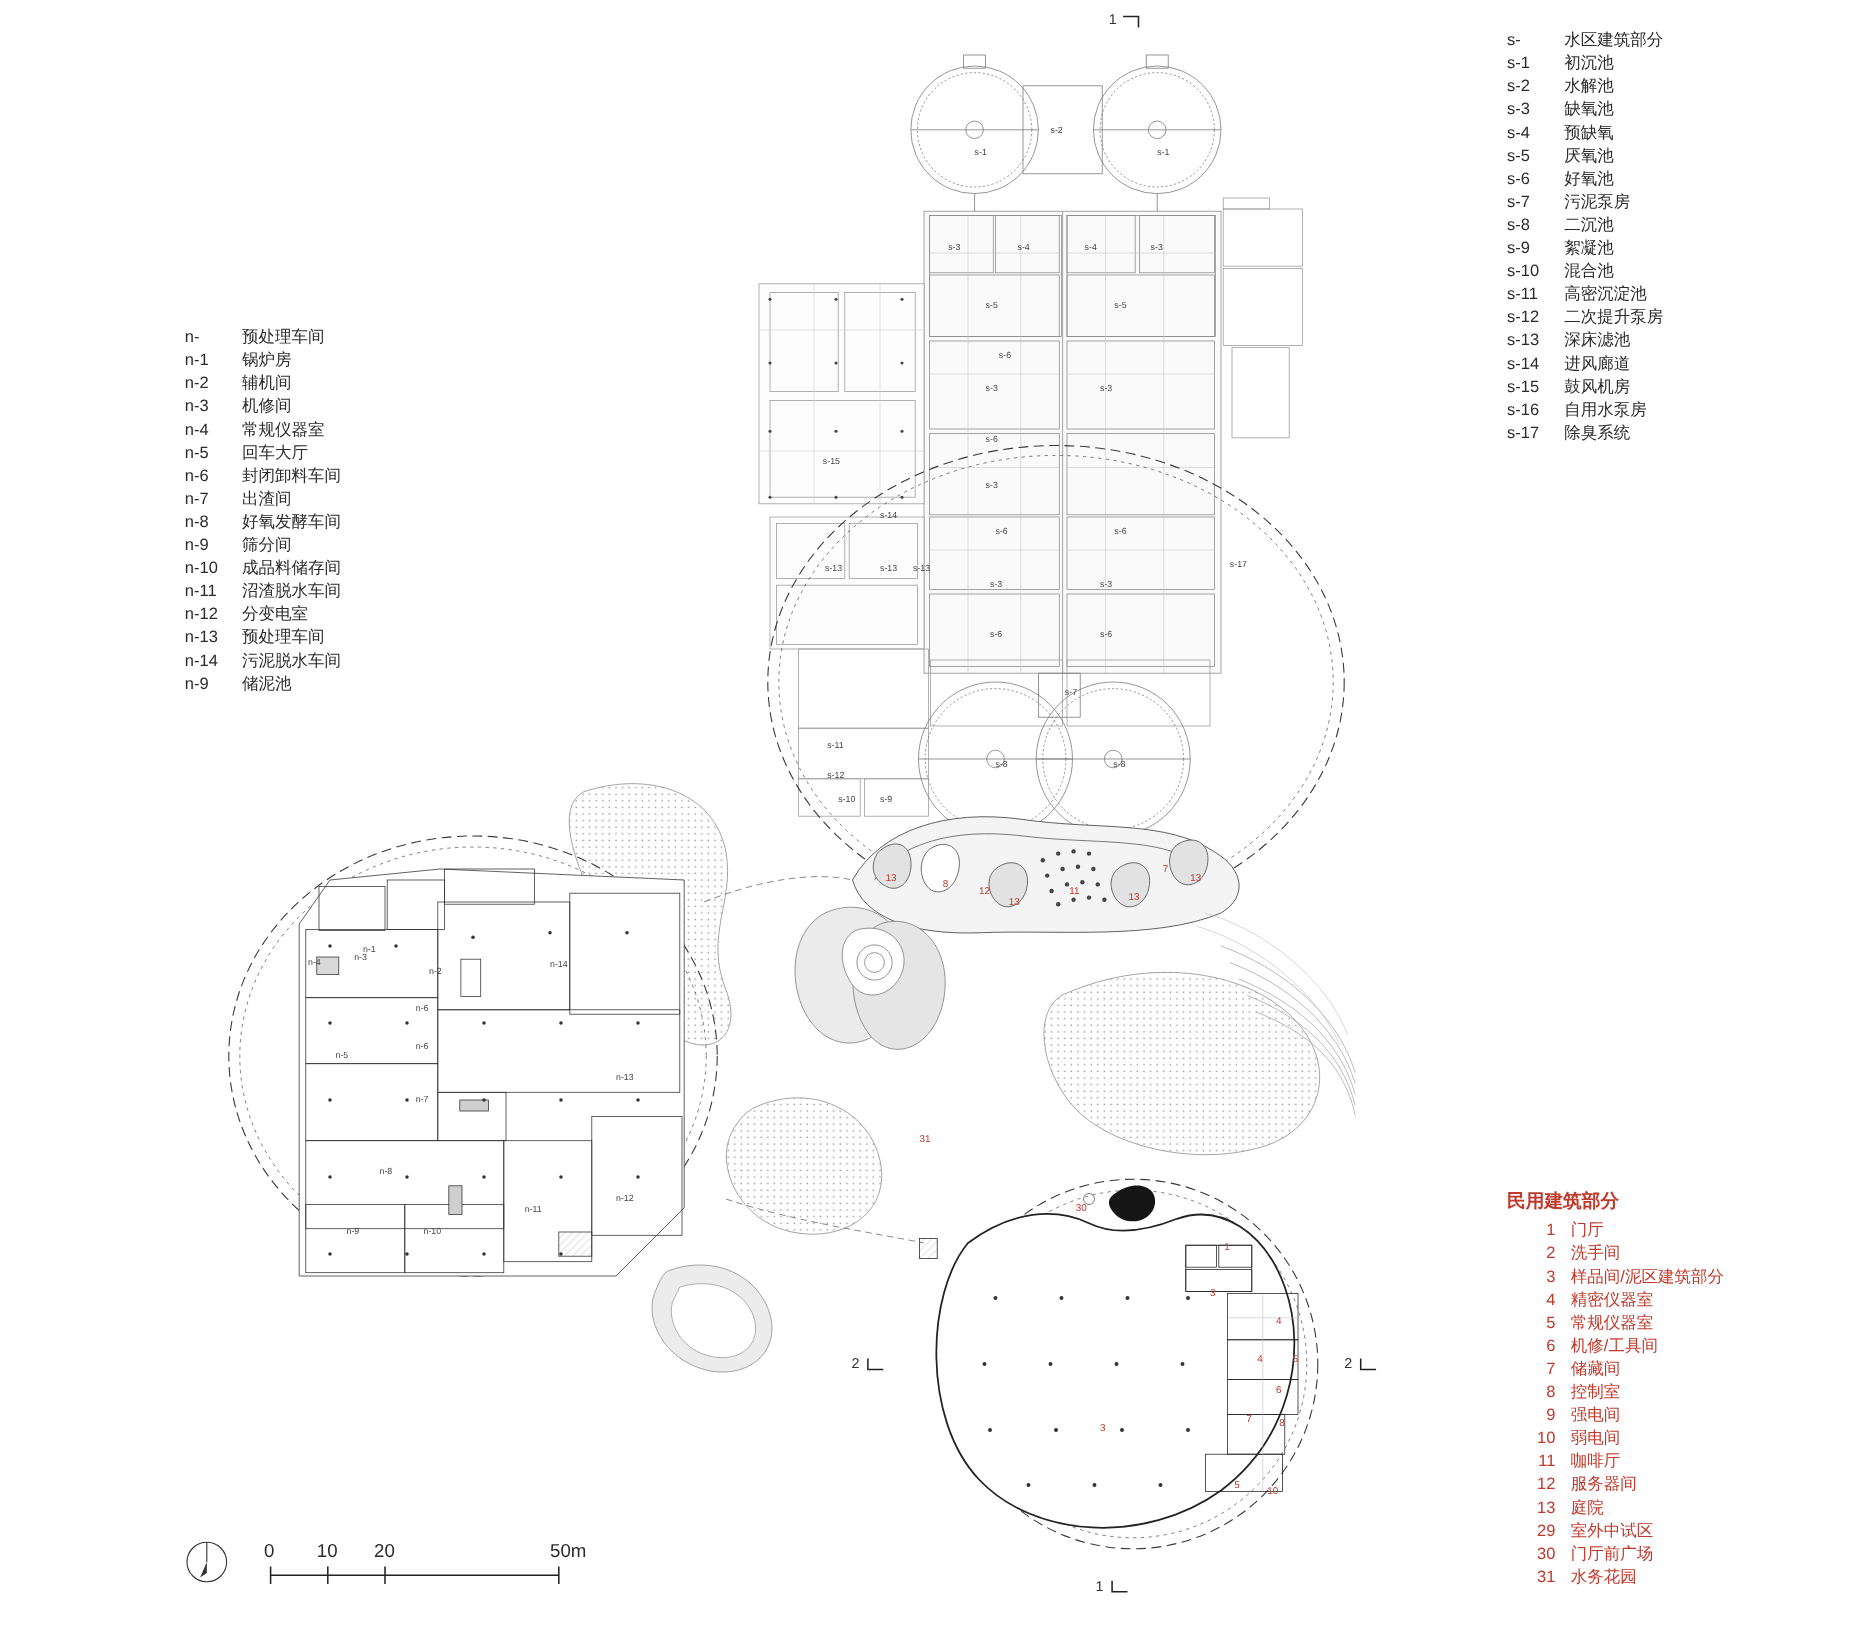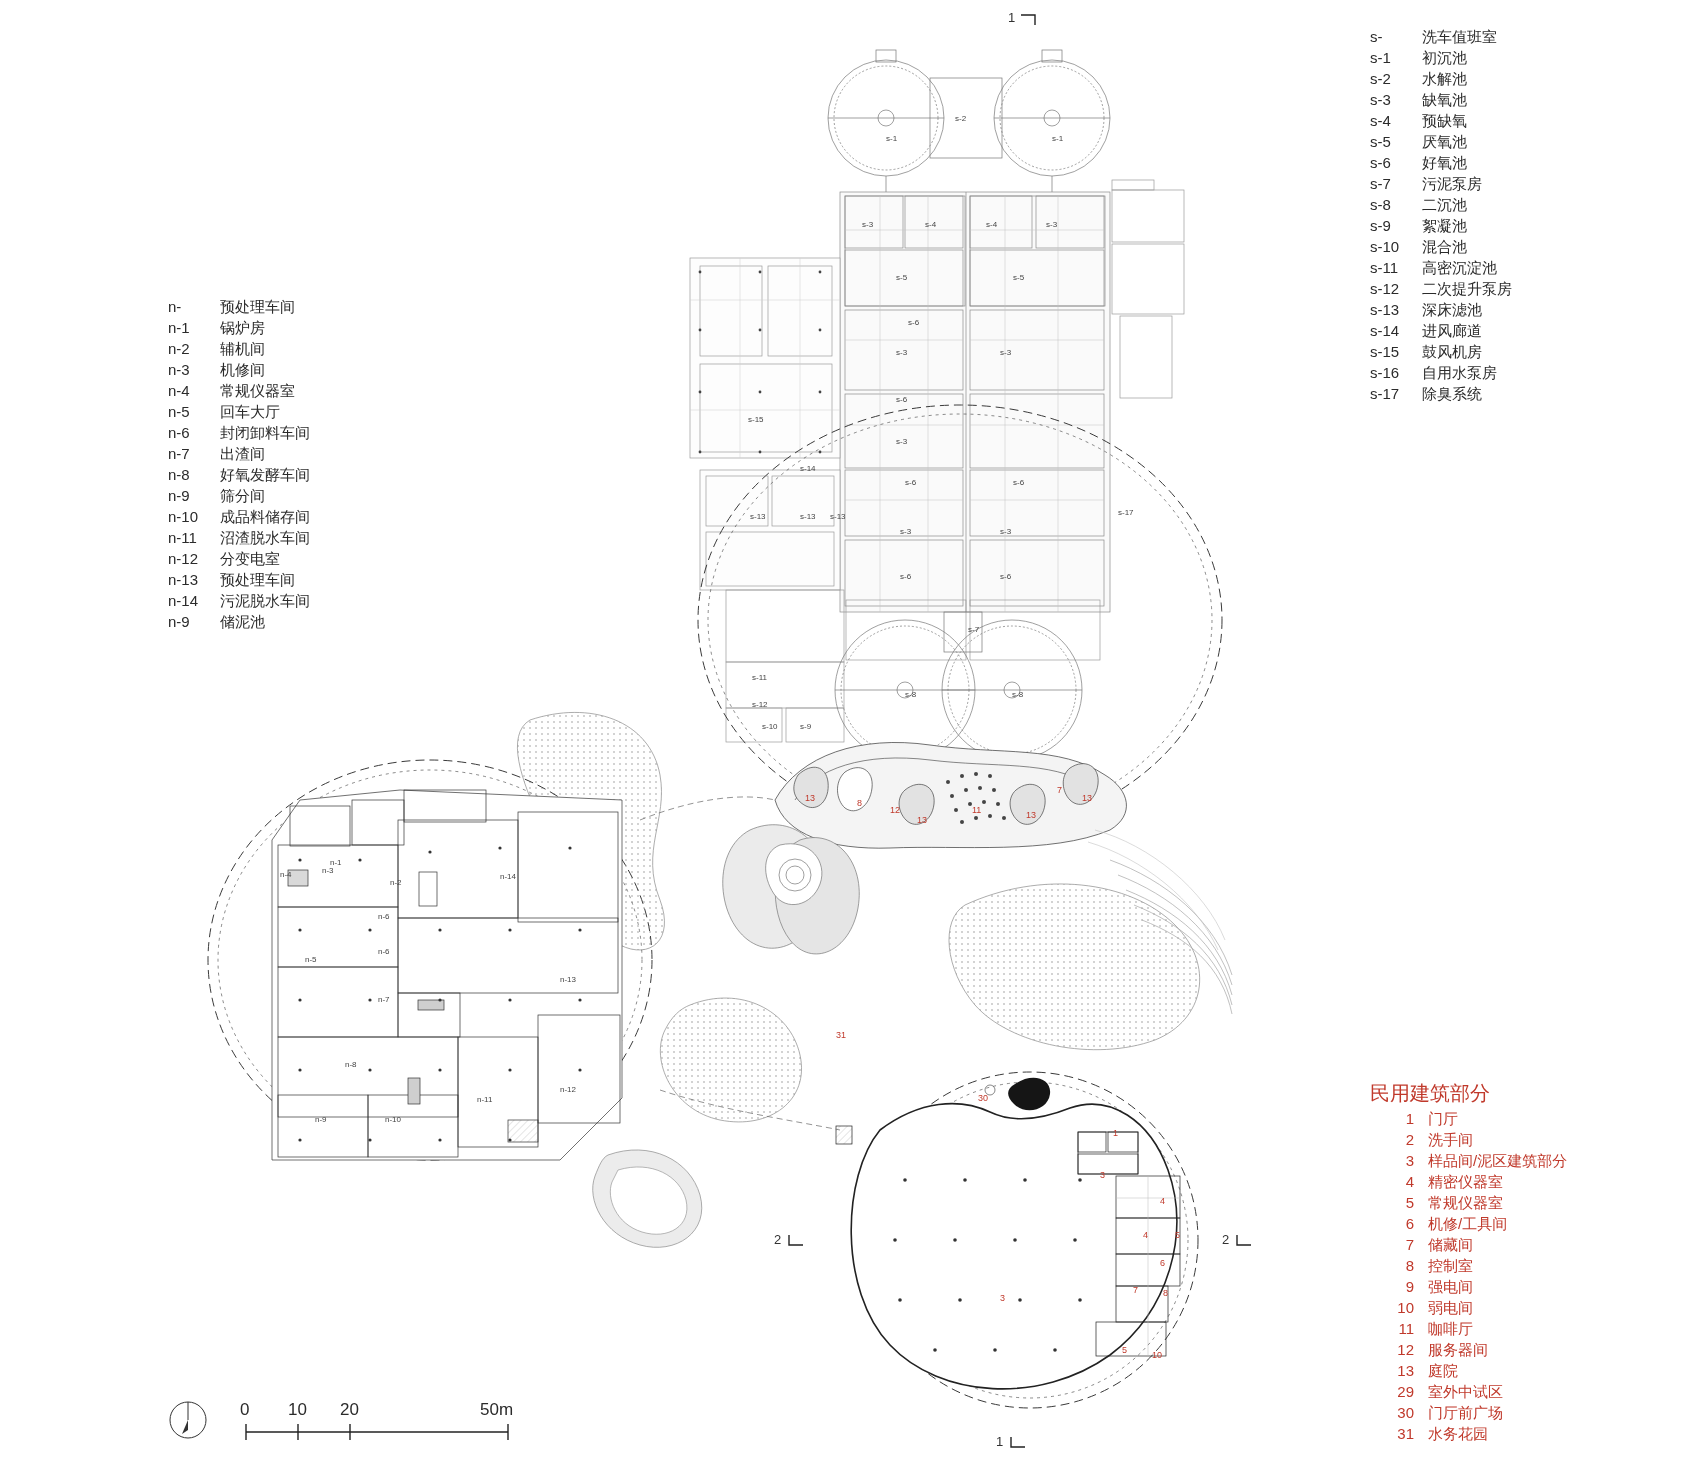--- a/index.html
+++ b/index.html
@@ -13,21 +13,21 @@
   .legend .code{width:52px;flex:0 0 52px;}
   .legend .lbl{white-space:nowrap;}
 
   
   #legend-sludge{left:168px;top:296px;}
   
   #legend-water{left:1370px;top:26px;}
   
   #legend-civil{left:1370px;top:1070px;color:#c0392b;}
   #legend-civil .code{width:44px;flex:0 0 44px;text-align:right;padding-right:14px;}
-  #legend-civil-title{position:absolute;left:1370px;top:1080px;font-size:20px;color:#c0392b;font-weight:normal;}
+  #legend-civil-title{position:absolute;left:1370px;top:1080px;font-size:17px;color:#c0392b;font-weight:bold;}
 
   
   #plan-canvas{position:absolute;left:0;top:0;width:1700px;height:1477px;}
 
   
   #scalebar{position:absolute;left:168px;top:1400px;}
   #scalebar .nums{position:relative;height:20px;font-size:17px;}
   #scalebar .nums span{position:absolute;top:0;}
   #compass{position:absolute;left:168px;top:1400px;width:40px;height:40px;}
 
@@ -392,21 +392,21 @@
     </div>
   <div class="row">
       <div class="code">n-9</div>
       <div class="lbl">储泥池</div>
     </div>
 </div>
 
 <div class="legend" id="legend-water">
   <div class="row">
     <div class="code">s-</div>
-    <div class="lbl">洗车值班室</div>
+    <div class="lbl">水区建筑部分</div>
   </div>
   <div class="row">
       <div class="code">s-1</div>
       <div class="lbl">初沉池</div>
     </div>
   <div class="row">
       <div class="code">s-2</div>
       <div class="lbl">水解池</div>
     </div>
   <div class="row">
@@ -544,21 +544,21 @@
   <circle cx="20" cy="20" r="18" fill="none" stroke="#333" stroke-width="1"></circle>
   <line x1="20" y1="2" x2="20" y2="20" stroke="#333" stroke-width="1"></line>
   <path d="M20 20 L14 34 L20 30 Z" fill="#333"></path>
 </svg>
 
 <div id="scalebar" style="left:240px;">
   <div class="nums" style="width:300px;">
     <span style="left:0px;">0</span>
     <span style="left:48px;">10</span>
     <span style="left:100px;">20</span>
-    <span style="left:240px;">50m</span>
+    <span style="left:260px;">50m</span>
   </div>
   <svg width="300" height="22" viewBox="0 0 300 22">
     <line x1="6" y1="12" x2="268" y2="12" stroke="#222" stroke-width="1.4"></line>
     <line x1="6" y1="4" x2="6" y2="20" stroke="#222" stroke-width="1.4"></line>
     <line x1="58" y1="4" x2="58" y2="20" stroke="#222" stroke-width="1.4"></line>
     <line x1="110" y1="4" x2="110" y2="20" stroke="#222" stroke-width="1.4"></line>
     <line x1="268" y1="4" x2="268" y2="20" stroke="#222" stroke-width="1.4"></line>
   </svg>
 </div>
 

